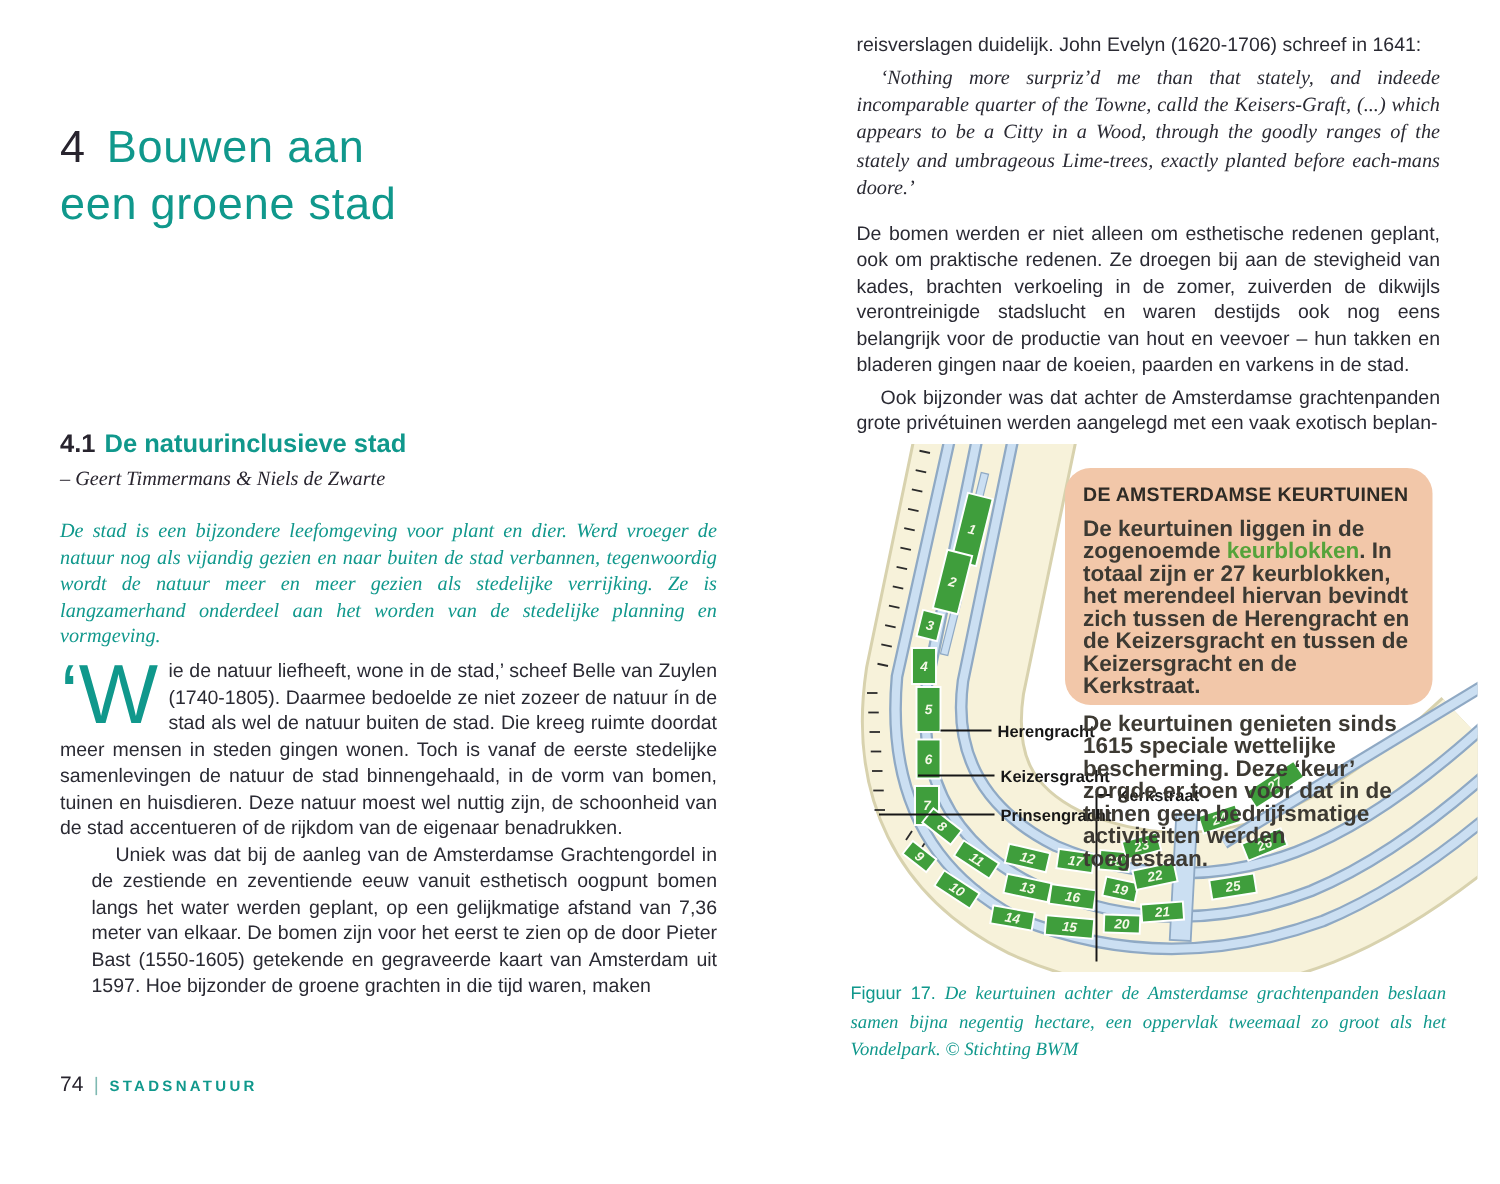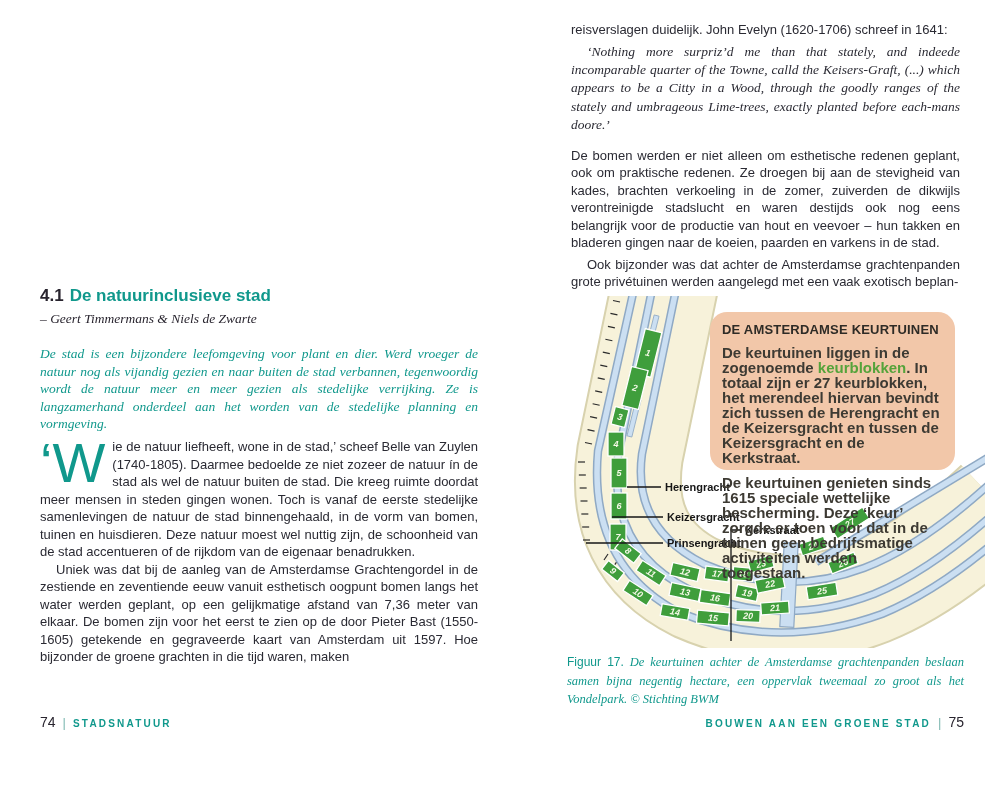--- a/index.html
+++ b/index.html
@@ -20,21 +20,21 @@
 
   
   #intro{left:40px;top:345px;width:438px;font-size:13.5px;line-height:17.6px;
          font-style:italic;color:#10988c;text-align:justify;
          font-family:"Liberation Serif",serif;}
 
   
   #left-body{left:40px;top:438px;width:438px;font-size:13px;line-height:17.5px;
              text-align:justify;color:#2a2a33;}
   #left-body p{margin:0;}
-  #left-body p.indent{text-indent:16px;}
+  #left-body p.indent{text-indent:16px;margin-left:21px;}
   .dropcap{float:left;color:#10988c;font-size:56px;line-height:44px;
            margin:3px 7px 0 0;font-weight:400;}
 
   
   #right-flow{left:567px;top:17px;width:397px;font-size:13px;line-height:17.5px;
               text-align:justify;color:#2a2a33;}
   #right-flow p{margin:4px;}
   #right-flow .quote{font-style:italic;font-family:"Liberation Serif",serif;
                      font-size:13.5px;line-height:18.4px;text-indent:16px;margin-bottom:12px;}
   #right-flow .indent{text-indent:16px;}
@@ -61,20 +61,24 @@
   #right-footer{left:567px;width:397px;text-align:right;}
   .runhead{font-size:10px;font-weight:700;letter-spacing:2.2px;color:#10988c;}
   .fdiv{color:#7fb9b2;margin:0 7px;font-weight:400;}
   .pagenum{color:#28242e;font-size:14px;}
 </style>
 </head>
 <body>
 
 <div id="spread">
 
+  <div id="chapter-title" class="abs">
+    <div><span class="chapnum">4</span><span>Bouwen aan</span></div>
+    <div>een groene stad</div>
+  </div>
 
   <div id="section-heading" class="abs">
     <span class="secnum">4.1</span><span>De natuurinclusieve stad</span>
   </div>
 
   <div id="authors" class="abs">– Geert Timmermans &amp; Niels de Zwarte</div>
 
   <div id="intro" class="abs">De stad is een bijzondere leefomgeving voor plant en dier. Werd vroeger de natuur nog als vijandig gezien en naar buiten de stad verbannen, tegenwoordig wordt de natuur meer en meer gezien als stedelijke verrijking. Ze is langzamerhand onderdeel aan het worden van de stedelijke planning en vormgeving.</div>
 
   <div id="left-body" class="abs">
@@ -256,17 +260,14 @@
       <h3>DE AMSTERDAMSE KEURTUINEN</h3>
       <p><span>De keurtuinen liggen in de zogenoemde </span><span class="green">keurblokken</span><span>. In totaal zijn er 27 keurblokken, het merendeel hiervan bevindt zich tussen de Herengracht en de Keizersgracht en tussen de Keizersgracht en de Kerkstraat.</span></p>
       <p>De keurtuinen genieten sinds 1615 speciale wettelijke bescherming. Deze ‘keur’ zorgde er toen voor dat in de tuinen geen bedrijfsmatige activiteiten werden toegestaan.</p>
     </div>
   </div>
 
   <div id="caption" class="abs">
     <span class="cap-prefix">Figuur 17.</span><span> De keurtuinen achter de Amsterdamse grachtenpanden beslaan samen bijna negentig hectare, een oppervlak tweemaal zo groot als het Vondelpark. © Stichting BWM</span>
   </div>
 
-  <div id="right-footer" class="abs footer">
-    <span class="runhead">BOUWEN AAN EEN GROENE STAD</span><span class="fdiv">|</span><span class="pagenum">75</span>
-  </div>
 
 </div>
 
 </body></html>

